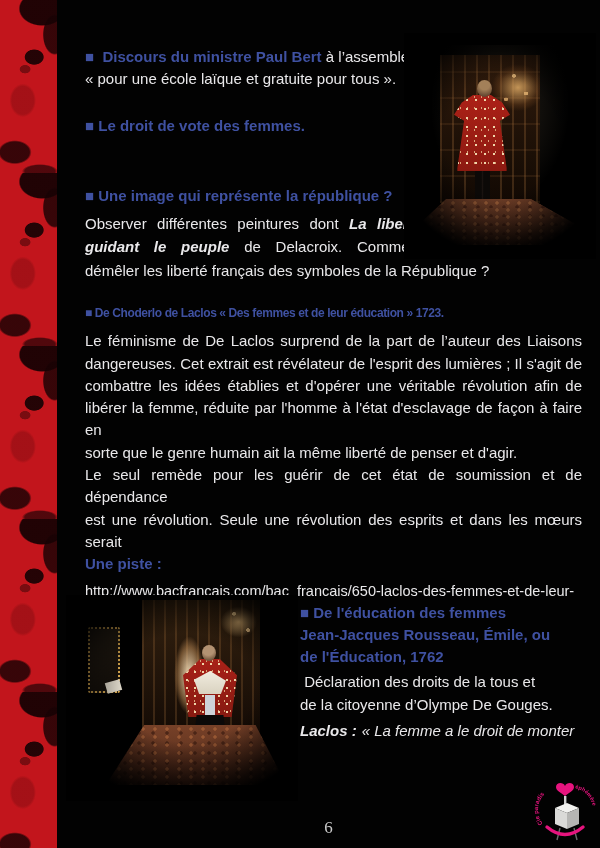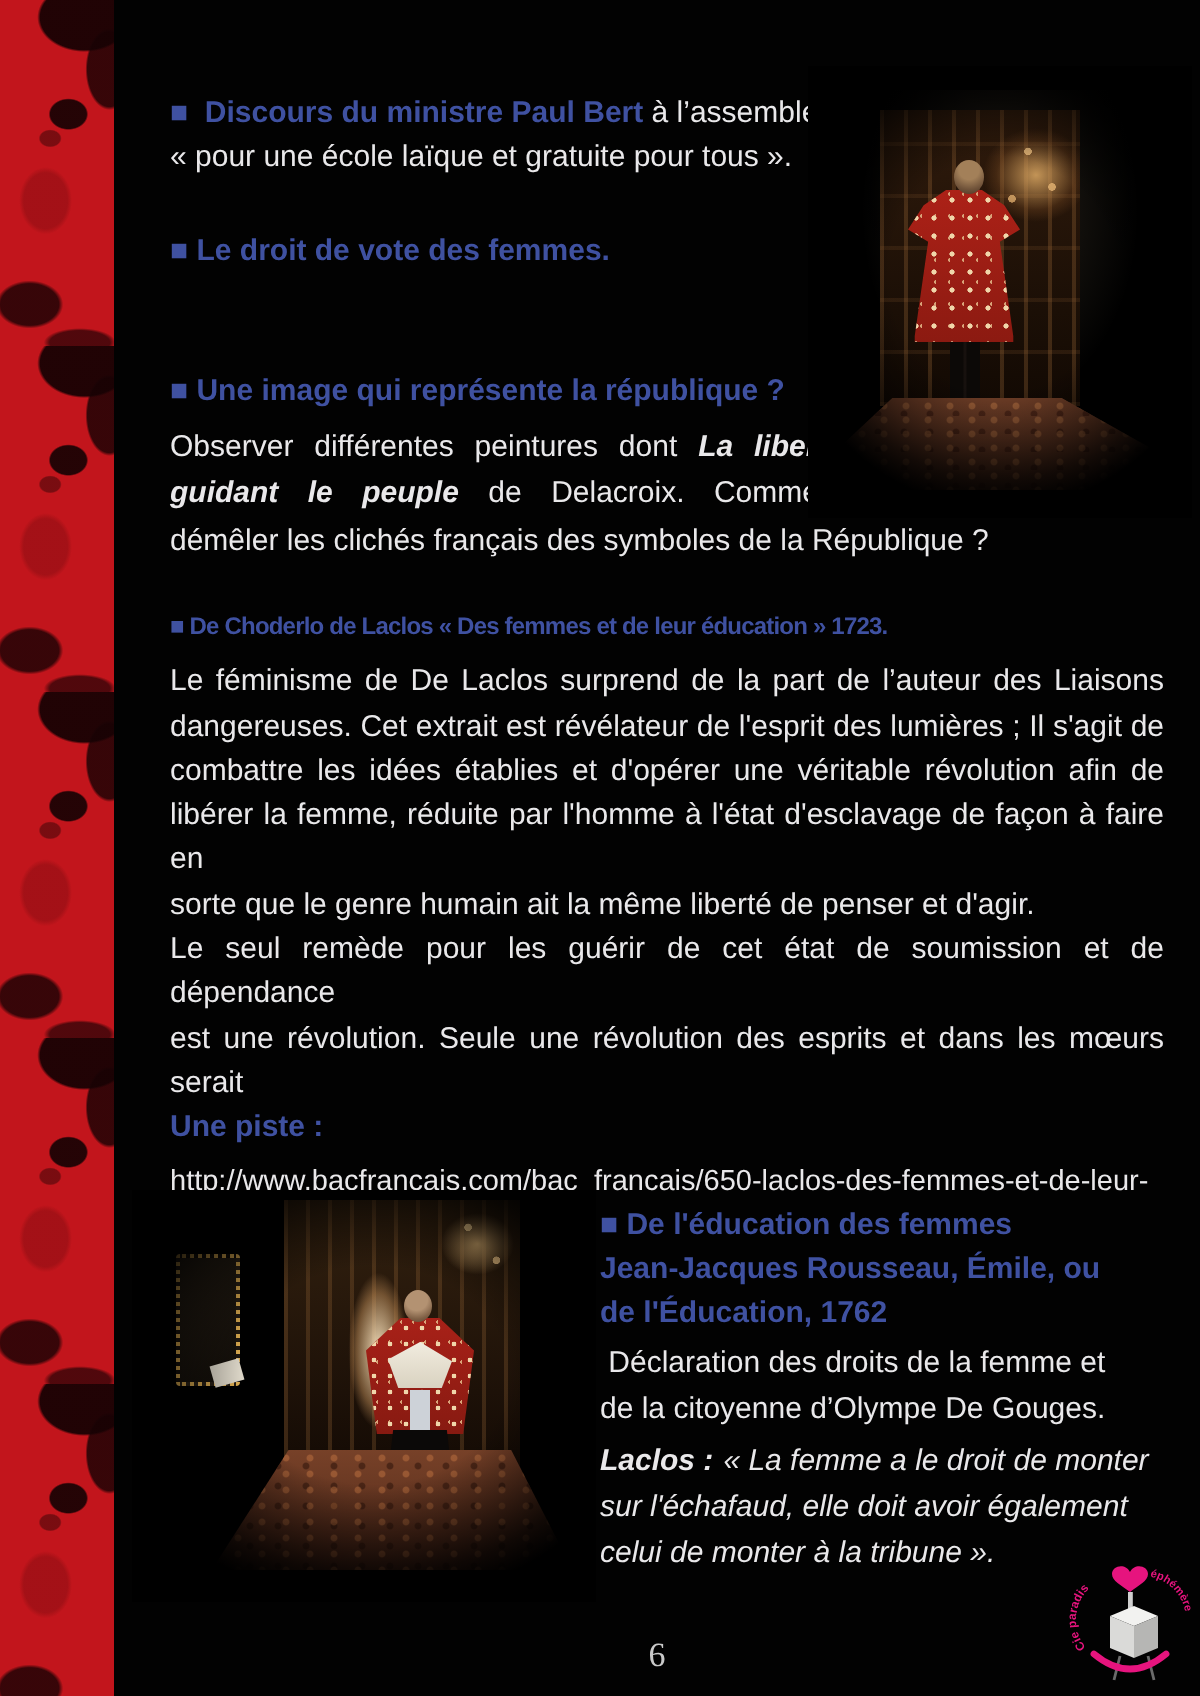--- a/index.html
+++ b/index.html
@@ -146,21 +146,21 @@
   </div>
 
   <div id="s2">
     <div class="blue bh">■ Le droit de vote des femmes.</div>
   </div>
 
   <div id="s3">
     <div class="blue bh">■ Une image qui représente la république ?</div>
     <div class="white jl narrow"><span>Observer différentes peintures dont </span><span class="bi">La liberté</span></div>
     <div class="white jl narrow"><span class="bi">guidant le peuple</span><span> de Delacroix. Comment</span></div>
-    <div class="white nowrap">démêler les clichés français des symboles de la République ?</div>
+    <div class="white nowrap">démêler les liberté français des symboles de la République ?</div>
   </div>
 
   <div id="laclos">
     <div class="blue bh">■ De Choderlo de Laclos « Des femmes et de leur éducation » 1723.</div>
     <div class="white">
         <div class="jl">Le féminisme de De Laclos surprend de la part de l’auteur des Liaisons</div>
         <div class="jl">dangereuses. Cet extrait est révélateur de l'esprit des lumières ; Il s'agit de</div>
         <div class="jl">combattre les idées établies et d'opérer une véritable révolution afin de</div>
         <div class="jl">libérer la femme, réduite par l'homme à l'état d'esclavage de façon à faire en</div>
       </div>
@@ -175,27 +175,23 @@
       <div class="url url2">education.php</div>
     </div>
   </div>
 
   <div id="rousseau">
     <div class="blue rh">
         <div>■ De l'éducation des femmes</div>
         <div>Jean-Jacques Rousseau, Émile, ou</div>
         <div>de l'Éducation, 1762</div>
       </div>
-    <div class="white rb"><div> Déclaration des droits de la femme et</div><div>de la citoyenne d’Olympe De Gouges.</div></div>
+    <div class="white rb"><div> Déclaration des droits de la tous et</div><div>de la citoyenne d’Olympe De Gouges.</div></div>
     <div class="rx">
       <div><span class="bi lbl">Laclos :</span><span class="it">« La femme a le droit de monter</span></div>
-      <div class="it">
-          <div>sur l'échafaud, elle doit avoir également</div>
-          <div>celui de monter à la tribune ».</div>
-        </div>
     </div>
   </div>
 
   <div class="photo-top">
     <div class="pt-spot"></div>
     <div class="pt-wall"></div>
     <div class="pt-coat"></div>
     <div class="pt-head"></div>
     <div class="pt-legs"></div>
     <div class="pt-stage"></div>

